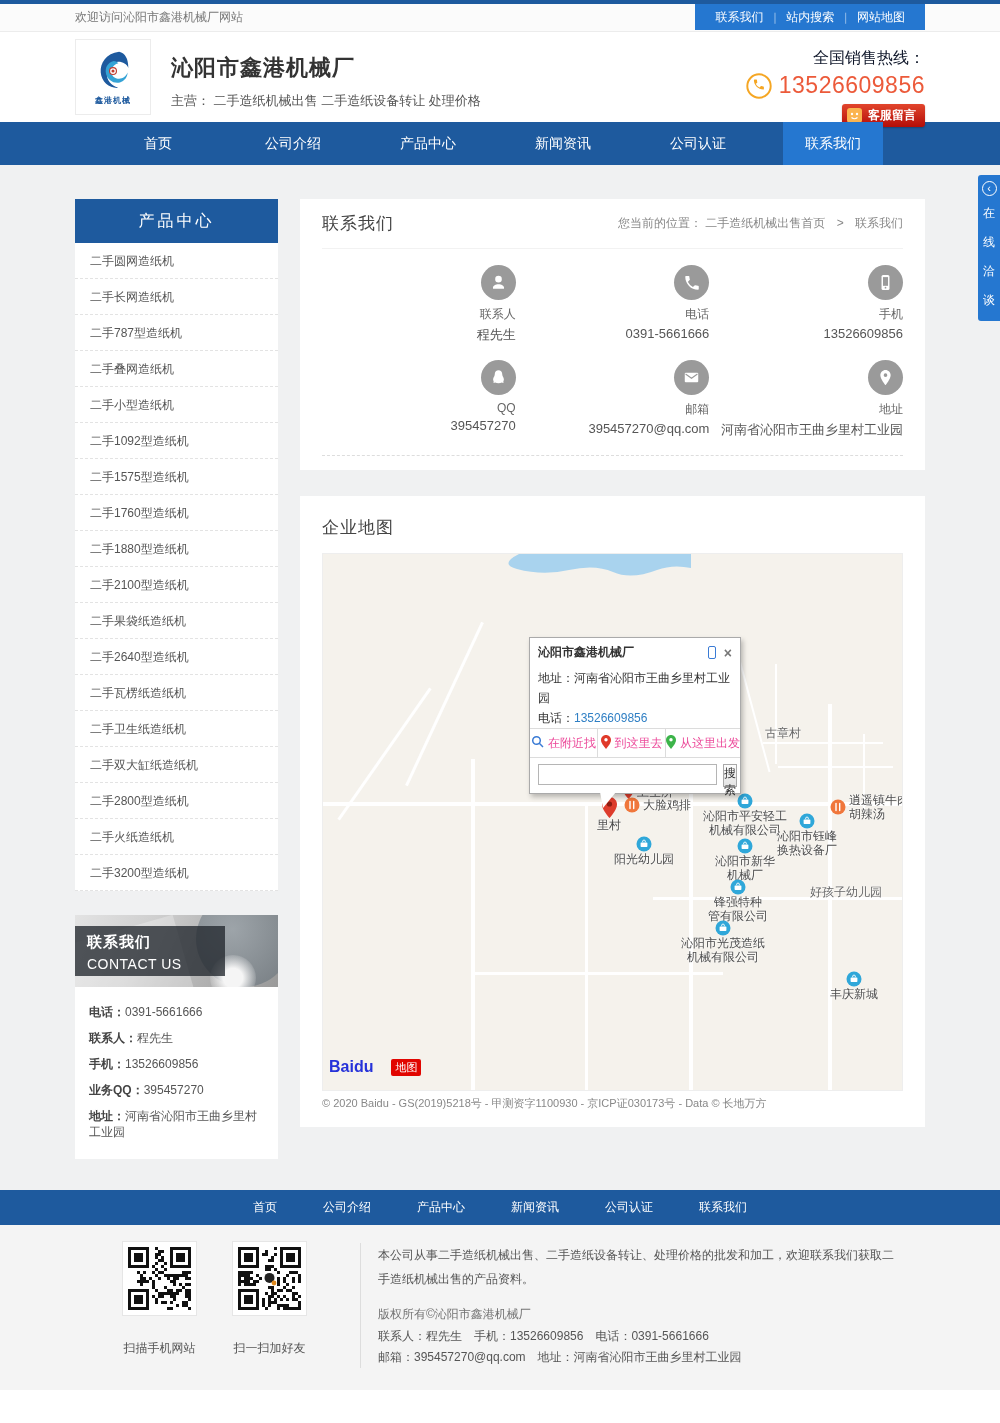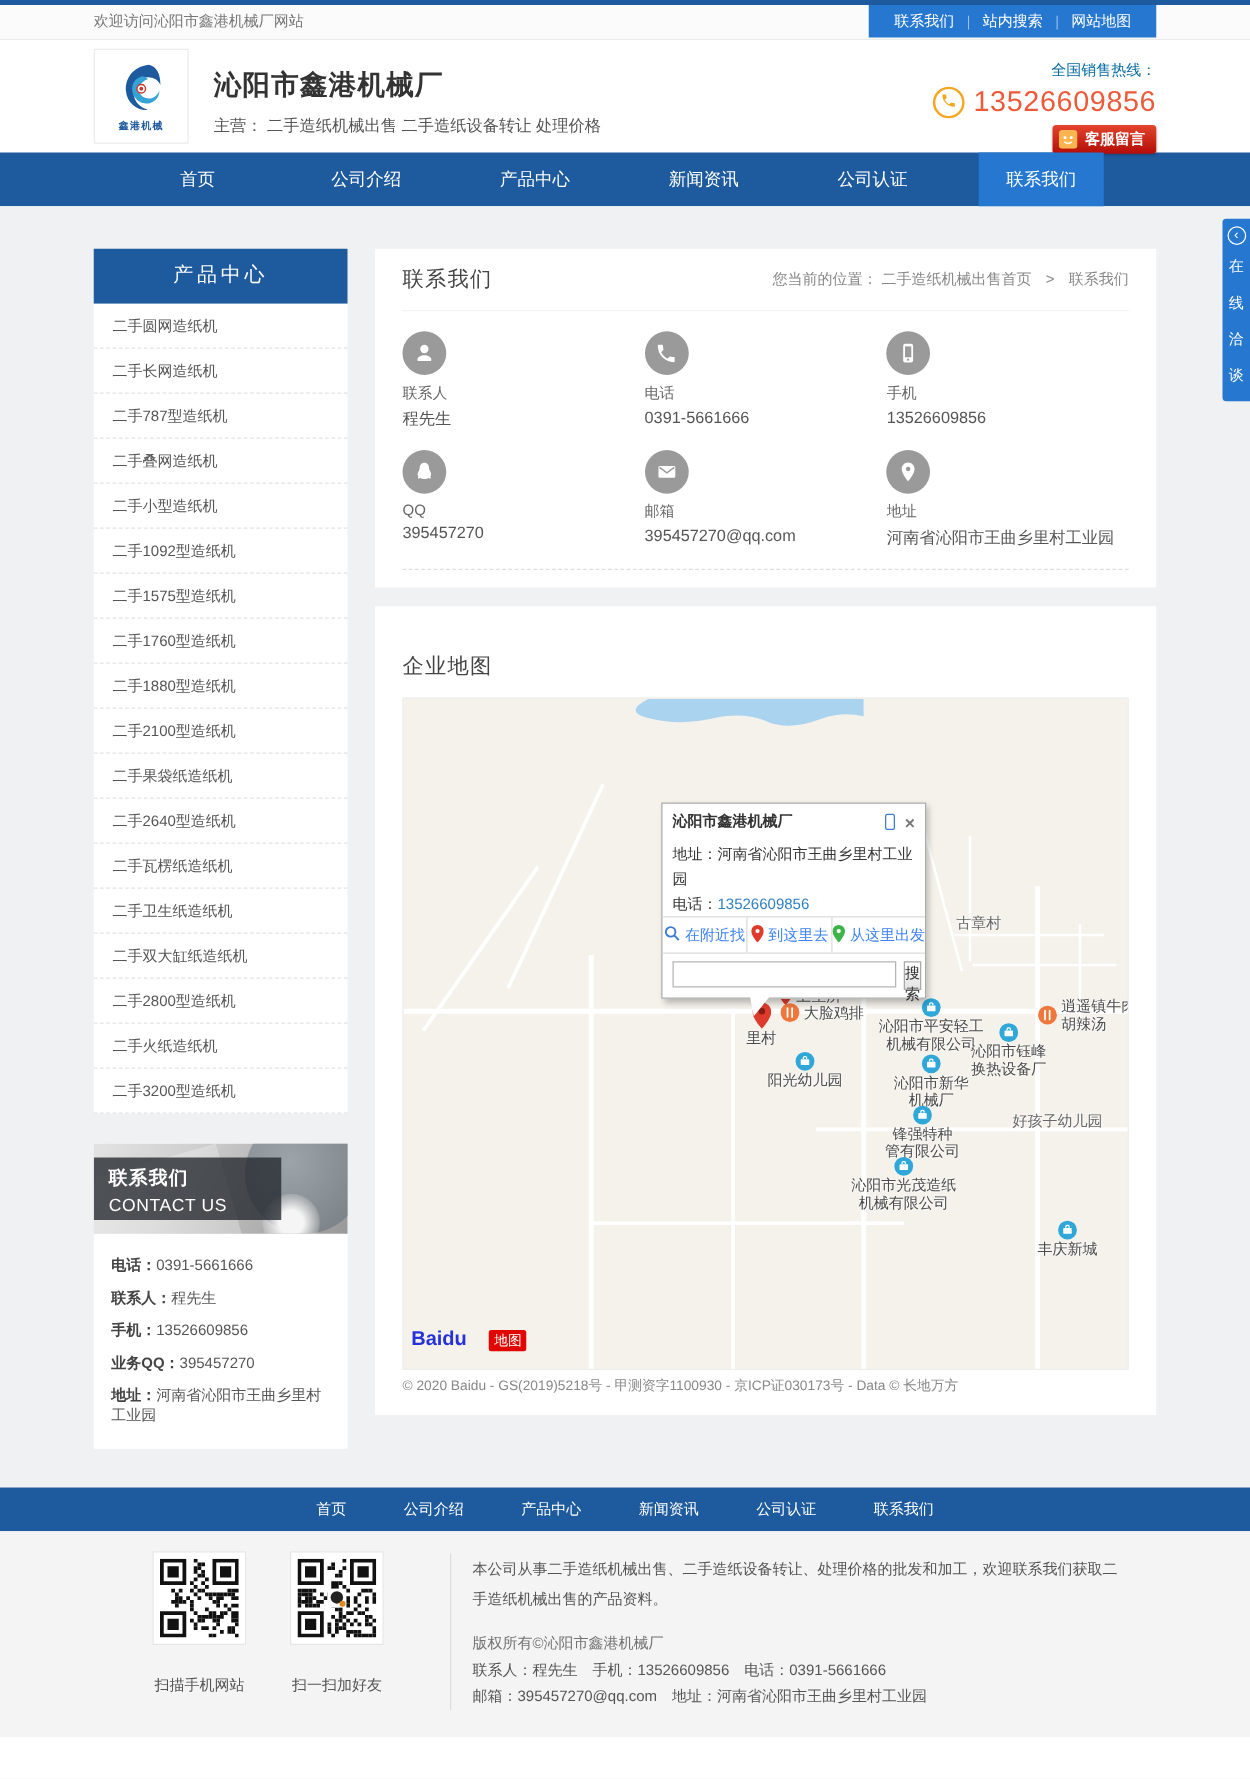--- a/index.html
+++ b/index.html
@@ -20,21 +20,21 @@
   
   .header { height:90px; background:#fff; }
   .header-inner { display:flex; align-items:flex-start; padding-top:7px; }
   .logo-box { width:76px; height:76px; border:1px solid #ececec; display:flex; flex-direction:column;
               align-items:center; justify-content:center; background:#fff; }
   .logo-text { font-size:8px; color:#1e5a9e; font-weight:bold; letter-spacing:1px; margin-top:1px; }
   .brand { margin-left:20px; padding-top:14px; }
   .brand-name { font-size:22px; color:#333; font-weight:bold; letter-spacing:1px; }
   .brand-tagline { font-size:13px; color:#555; margin-top:9px; }
   .hotline { margin-left:auto; text-align:right; padding-top:9px; }
-  .hotline-label { font-size:12px; color:#0369a1; }
+  .hotline-label { font-size:16px; color:#0f172a; }
   .hotline-row { display:flex; align-items:center; justify-content:flex-end; margin-top:3px; }
   .hotline-row svg { margin-right:7px; }
   .hotline-number { font-size:23px; color:var(--orange); letter-spacing:.5px; }
   .msg-btn { display:inline-flex; align-items:center; margin-top:5px; cursor:pointer;
              background:linear-gradient(#e2452c,#b30d08); color:#fff; font-size:12px; font-weight:bold;
              padding:3px 9px 3px 5px; border-radius:3px; box-shadow:0 1px 2px rgba(0,0,0,.25); }
   .msg-btn .face { margin-right:6px; display:inline-flex; }
 
   
   .mainnav { background:var(--navy); height:43px; }
@@ -76,28 +76,28 @@
   .box { background:#fff; }
   .contact-sec { padding:0 22px 14px; }
   .sec-head { display:flex; justify-content:space-between; align-items:center; height:50px;
               border-bottom:1px solid #f2f2f2; }
   .sec-head h2, .map-sec h2 { font-size:17px; color:#444; font-weight:normal; letter-spacing:1px; }
   .breadcrumb { font-size:12px; color:#888; }
   .breadcrumb a { color:#888; text-decoration:none; cursor:pointer; }
   .breadcrumb .sep { margin:0 8px; }
 
   .cards { display:grid; grid-template-columns:repeat(3,1fr); row-gap:16px; padding-top:16px; }
-  .card { text-align:left; }
+  .card { text-align:right; }
   .card-icon { width:35px; height:35px; border-radius:50%; background:#9a9a9a; display:inline-flex;
                align-items:center; justify-content:center; }
   .card-label { font-size:12px; color:#666; margin-top:6px; }
   .card-value { font-size:13px; color:#555; margin-top:3px; }
   .dashed { border-top:1px dashed #ddd; margin-top:16px; }
 
-  .map-sec { margin-top:15px; padding:16px 22px 8px; }
+  .map-sec { margin-top:26px; padding:0 22px 8px; }
   .map-sec h2 { padding-top:20px; }
   .map { position:relative; width:581px; height:538px; background:#f5f2ec; margin-top:14px;
          overflow:hidden; border:1px solid #eee; cursor:grab; }
   .road { position:absolute; background:#fff; }
   .map-attr { font-size:11px; color:#888; padding:5px 0 8px; }
 
   .poi { position:absolute; z-index:2; font-size:12px; color:#4a4a4a; line-height:14px;
          text-shadow:0 0 2px #fff,0 0 2px #fff; white-space:nowrap; }
   .poi.col { transform:translateX(-50%); display:flex; flex-direction:column; align-items:center; text-align:center; }
   .poi.row { display:flex; align-items:center; gap:3px; }
@@ -109,21 +109,21 @@
   .iw-title { display:flex; justify-content:space-between; align-items:center; padding:6px 8px 3px;
               font-size:12px; font-weight:bold; color:#333; }
   .iw-icons { display:flex; align-items:center; gap:8px; }
   .iw-mob { width:8px; height:13px; border:1px solid #3a7bd5; border-radius:2px; display:inline-block; cursor:pointer; }
   .iw-close { color:#777; font-size:14px; line-height:12px; cursor:pointer; }
   .iw-close::before { content:"×"; }
   .iw-body { padding:4px 8px 8px; font-size:12px; color:#333; line-height:20px; height:64px; }
   .iw-body .blue { color:#2f7fc4; }
   .iw-actions { display:flex; border-top:1px solid #dcdcdc; border-bottom:1px solid #dcdcdc; }
   .iw-action { flex:1; display:flex; align-items:center; justify-content:center; gap:4px; font-size:12px;
-               color:#3b82f6; height:28px; border-right:1px solid #dcdcdc; cursor:pointer; white-space:nowrap; }
+               color:#ec4899; height:28px; border-right:1px solid #dcdcdc; cursor:pointer; white-space:nowrap; }
   .iw-action:last-child { border-right:none; }
   .iw-search { display:flex; padding:6px 8px; gap:6px; }
   .iw-search input { flex:1; height:21px; border:1px solid #b5b5b5; }
   .iw-search button { width:44px; height:23px; font-size:12px; color:#333;
                       background:linear-gradient(#fdfdfd,#e3e3e3); border:1px solid #a9a9a9; cursor:pointer; }
   .iw-stem { position:absolute; left:70px; bottom:-15px; width:0; height:0;
              border-top:16px solid #fff; border-left:3px solid transparent; border-right:13px solid transparent; }
 
   .bdlogo { position:absolute; left:6px; bottom:14px; display:flex; align-items:center; z-index:3;gap:16px; }
   .bd-latin { font-size:16px; font-weight:bold; color:#2632d9; letter-spacing:0; }

